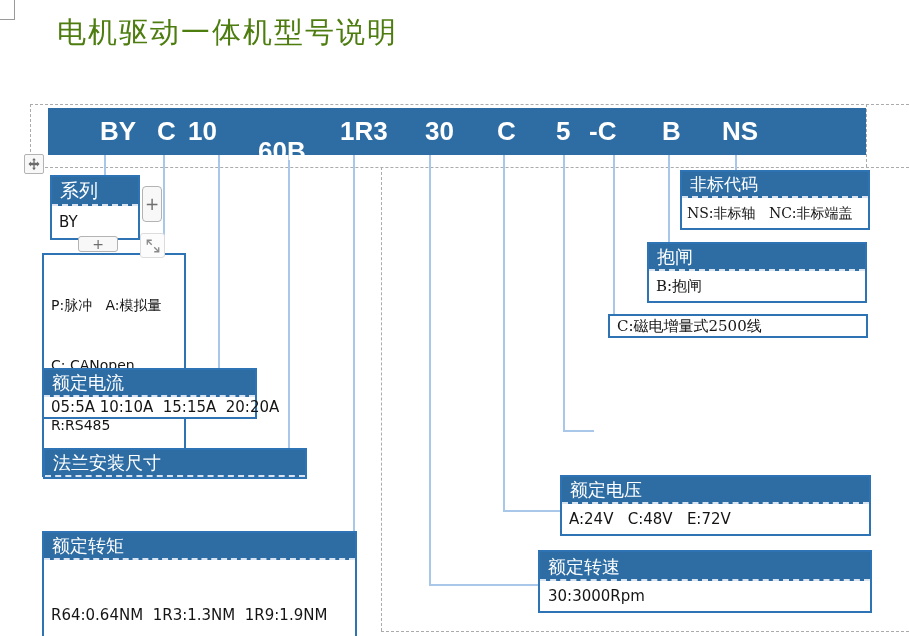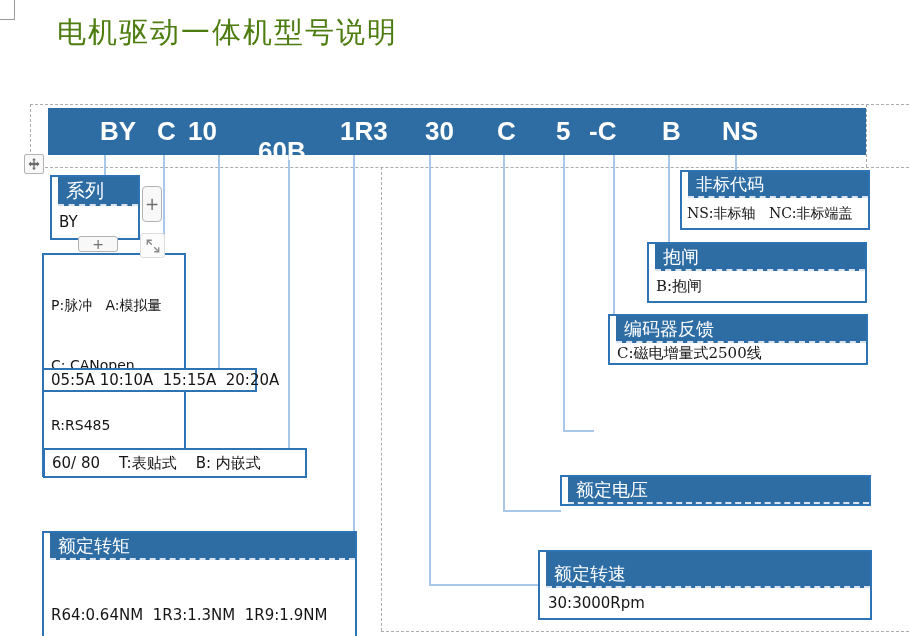--- a/index.html
+++ b/index.html
@@ -19,21 +19,21 @@
   .dash-h{position:absolute;height:0;border-top:1px dashed #ABABAB;}
   .dash-v{position:absolute;width:0;border-left:1px dashed #ABABAB;}
 
   
   .conn-v{position:absolute;width:2px;background:#A9C7E9;}
   .conn-h{position:absolute;height:2px;background:#A9C7E9;}
 
   
   .box{position:absolute;border:2px solid #2E74B5;background:#fff;box-sizing:border-box;z-index:3;}
   .box-header{background:#2E6DA4;color:#fff;padding:1px 8px 0;border-bottom:2px dashed #d9e4f0;
-              font-family:"DejaVu Serif","Liberation Serif",serif;font-size:18px;white-space:pre;margin-left:6px;}
+              font-family:"DejaVu Serif","Liberation Serif",serif;font-size:18px;white-space:pre;}
   .box-body{padding:0 7px;color:#151515;font-size:15px;white-space:pre;line-height:20px;}
   .serif-body .box-body{font-family:"DejaVu Serif","Liberation Serif",serif;}
   .sq{text-decoration:underline;text-decoration-style:wavy;text-decoration-color:#e03a2f;
       text-decoration-thickness:1px;text-underline-offset:3px;}
 
   
   .widget{position:absolute;box-sizing:border-box;background:#f8f8f8;border:1px solid #b3b3b3;
           border-radius:3px;display:flex;align-items:center;justify-content:center;
           color:#6e6e6e;z-index:5;}
   .corner-art{position:absolute;left:-6px;top:-6px;width:19px;height:24px;border:1px solid #9a9a9a;
@@ -113,47 +113,48 @@
 
   <div class="box" style="left:42px;top:253px;width:144px;">
     <div class="box-body" style="font-size:14px;">
       <div>P:脉冲   A:模拟量</div>
       <div><span>C: </span><span class="sq">CANopen</span></div>
       <div>R:RS485</div>
     </div>
   </div>
 
   <div class="box" style="left:42px;top:368px;width:215px;">
+    <div class="box-header">额定电流</div>
     <div class="box-body">05:5A 10:10A  15:15A  20:20A</div>
   </div>
 
   <div class="box" style="left:43px;top:448px;width:264px;">
-    <div class="box-body" style="padding:3px 7px;">60/ 80    T:表贴式    B: 内嵌式</div>
+    <div class="box-header">法兰安装尺寸</div>
   </div>
 
   <div class="box" style="left:42px;top:531px;width:315px;">
     <div class="box-header">额定转矩</div>
     <div class="box-body" style="line-height:22px;">
       <div>R64:0.64NM  1R3:1.3NM  1R9:1.9NM</div>
       
     </div>
   </div>
 
   <div class="box" style="left:538px;top:550px;width:334px;">
-    <div class="box-header" style="padding-top:10px;">额定转速</div>
+    <div class="box-header" style="padding-top:3px;">额定转速</div>
     <div class="box-body" style="padding:5px 8px;">30:3000Rpm</div>
   </div>
 
   <div class="box" style="left:560px;top:475px;width:311px;">
     <div class="box-header">额定电压</div>
+    <div class="box-body" style="padding:5px 7px;">A:24V   C:48V   E:72V</div>
   </div>
 
 
   <div class="box serif-body" style="left:608px;top:314px;width:260px;">
-    <div class="box-header">编码器反馈</div>
     <div class="box-body">C:磁电增量式2500线</div>
   </div>
 
   <div class="box serif-body" style="left:680px;top:170px;width:190px;">
     <div class="box-header" style="font-size:17px;">非标代码</div>
     <div class="box-body" style="padding:5px 5px;font-size:14px;">NS:非标轴   NC:非标端盖</div>
   </div>
 
   <div class="box serif-body" style="left:647px;top:242px;width:220px;">
     <div class="box-header">抱闸</div>

